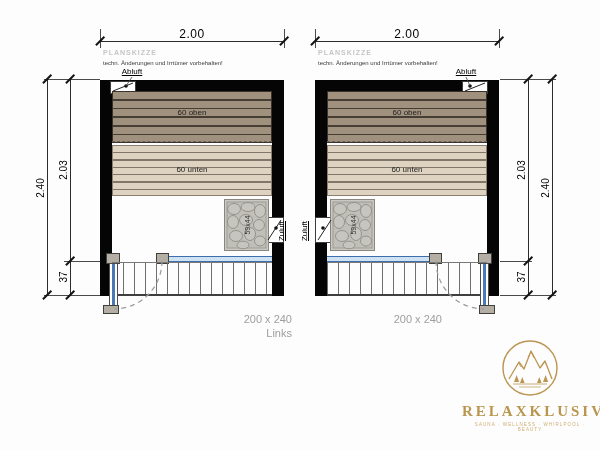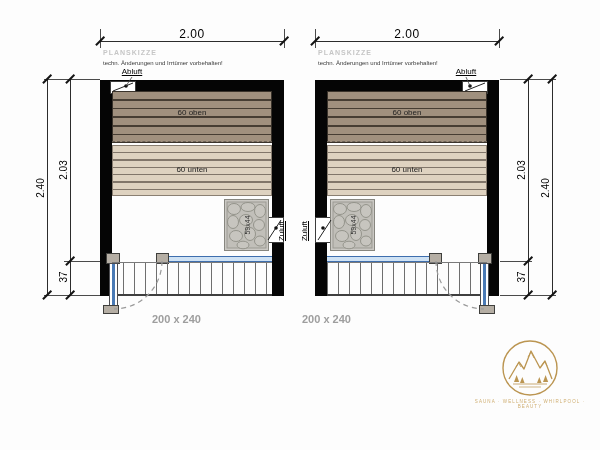--- a/index.html
+++ b/index.html
@@ -25,21 +25,21 @@
   .dashsep{position:absolute;height:0;border-top:1.8px dashed #6d6358;}
   .heater{position:absolute;}
   .heaterlbl{position:absolute;inset:0;display:flex;align-items:center;justify-content:center;
              transform:rotate(-90deg);font-size:7px;color:#2e2e2e;}
   .glass{position:absolute;height:6px;background:#cfe2f4;border-top:1.4px solid #3e6eae;border-bottom:1.4px solid #3e6eae;box-sizing:border-box;}
   .post{position:absolute;background:#b5aea4;border:1px solid #3f3f3c;box-sizing:border-box;}
   .leaf{position:absolute;border:1px solid #4c4c50;box-sizing:border-box;
         background:linear-gradient(90deg,#fff 0 2px,#4a7ab5 2px 5px,#fff 5px 9px);}
   .hatch{position:absolute;background:repeating-linear-gradient(90deg,#6f6f6f 0 1px,transparent 1px 11px);
          border-top:1px solid #7a7a7a;border-bottom:2px solid #3f3f3f;box-sizing:border-box;}
-  .sizelbl{position:absolute;width:140px;text-align:left;font-size:11px;font-weight:bold;
+  .sizelbl{position:absolute;width:140px;text-align:right;font-size:11px;font-weight:normal;
            color:#9e9e9e;line-height:14px;}
   .copyright{position:absolute;left:6px;top:374px;width:232px;font-size:8.5px;font-style:italic;
              color:#8f8f8f;line-height:12.4px;white-space:pre-line;}
   .logo{position:absolute;left:462px;top:339px;width:136px;text-align:center;}
   .logo svg{display:block;margin:0 auto;}
   .brand{margin-top:6px;font-family:"Liberation Serif",serif;font-size:15px;letter-spacing:3px;
          color:#b9964e;font-weight:bold;}
   .tagline{margin-top:2px;font-size:4.5px;letter-spacing:1.1px;color:#cfae71;}
   .overlay{position:absolute;left:0;top:0;pointer-events:none;}
 </style>
@@ -112,20 +112,21 @@
     <div class="tick" style="left:64px;top:260px"></div>
     <div class="tick" style="left:64px;top:294px"></div>
     <div class="tick" style="left:41px;top:78px"></div>
     <div class="tick" style="left:41px;top:294px"></div>
     <div class="vnum" style="left:44px;top:164px">2.03</div>
     <div class="vnum" style="left:44px;top:271px">37</div>
     <div class="vnum" style="left:21px;top:182px">2.40</div>
 
     <div class="sizelbl" style="left:152px;top:312px">
       <div>200 x 240</div>
+      <div>Links</div>
     </div>
   </section>
 
   <section>
 
     <div class="vl ext" style="left:315px;top:29px;height:19px"></div>
     <div class="vl ext" style="left:499px;top:29px;height:19px"></div>
     <div class="hl" style="left:315px;top:41px;width:184px"></div>
     <div class="tick" style="left:309px;top:40px"></div>
     <div class="tick" style="left:493px;top:40px"></div>
@@ -227,16 +228,17 @@
       <path d="M41 26 l2.5 -3.5 l2.5 4" stroke-width="0.8"></path>
       <g fill="#bb9551" stroke="none">
         <path d="M13 43 l2.6 -7 l2.6 7 z"></path>
         <path d="M19 44 l2.3 -6 l2.3 6 z"></path>
         <path d="M36 44 l2.3 -6 l2.3 6 z"></path>
         <path d="M42 43 l2.6 -7 l2.6 7 z"></path>
       </g>
       <path d="M12 45 h34" stroke-width="0.8"></path>
       <path d="M18 48 h22" stroke-width="0.7"></path>
     </svg>
+    <div class="brand">RELAXKLUSIV</div>
     <div class="tagline">SAUNA · WELLNESS · WHIRLPOOL · BEAUTY</div>
   </div>
 
 </div>
 
 </body></html>

